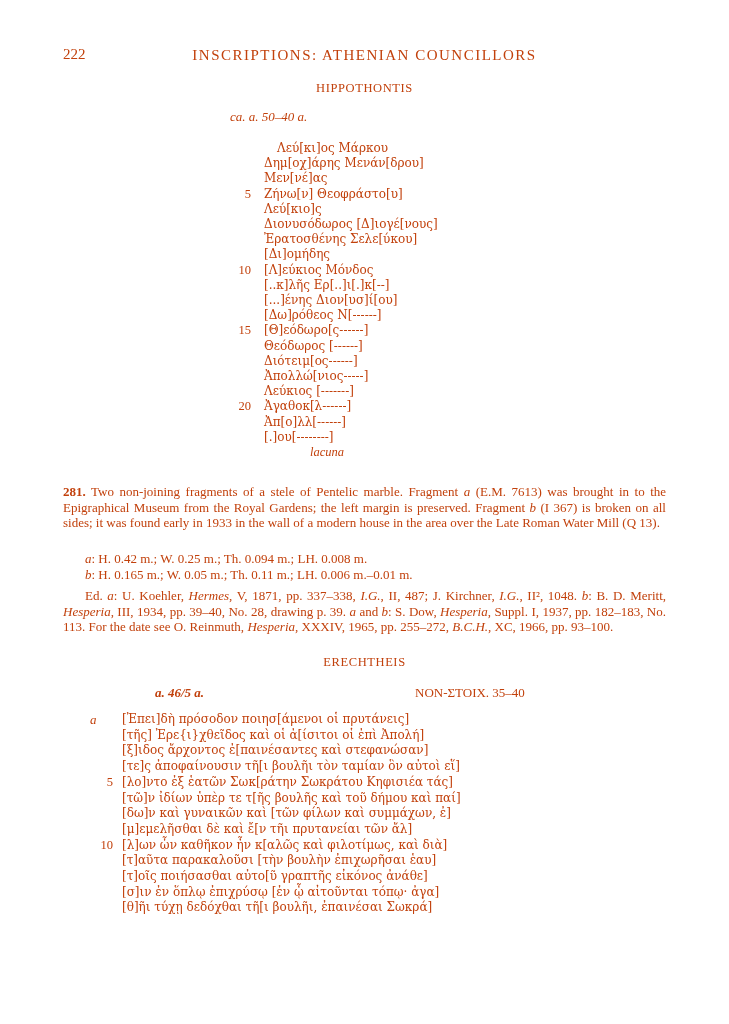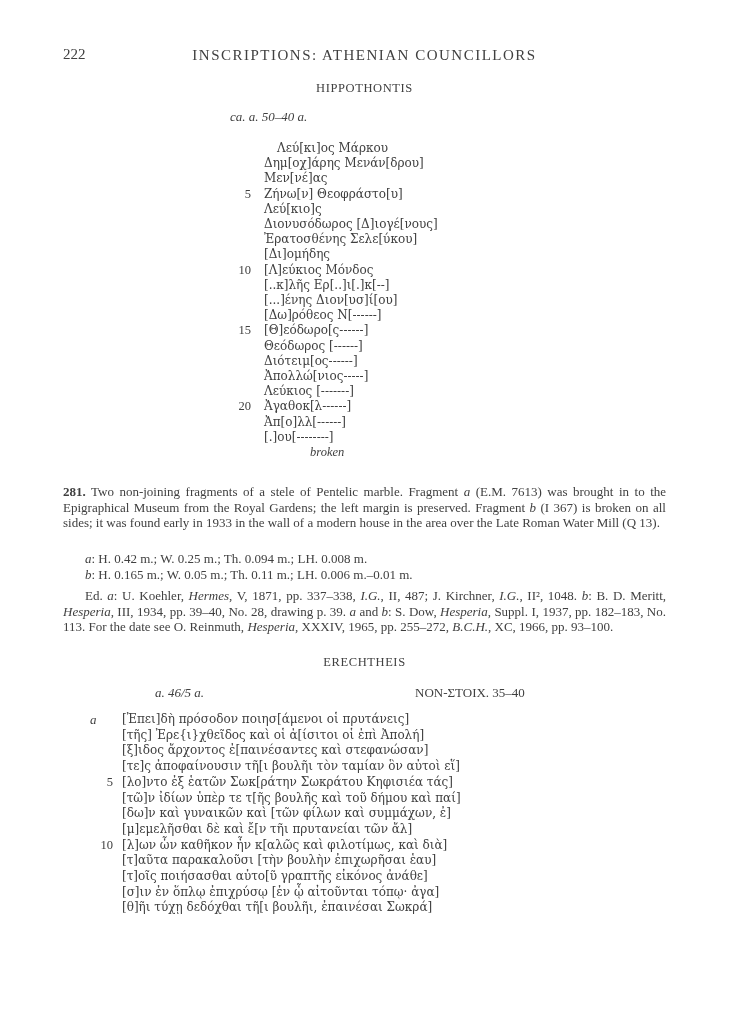--- a/index.html
+++ b/index.html
@@ -2,21 +2,21 @@
 <html><head>
 <meta charset="utf-8">
 <style>
   * { margin:0; padding:0; box-sizing:border-box; }
   html,body { background:#ffffff; }
   .page {
     position:relative;
     width:729px; height:1024px;
     margin:0 auto;
     background:#ffffff;
-    color:#404040;
+    color:#c2410c;
     font-family:"Liberation Serif", serif;
     overflow:hidden;
     padding-top:46px;
   }
   
   .running-head { position:relative; text-align:center; height:18px; padding:0 63px; }
   .pageno { position:absolute; left:63px; top:0; font-size:15px; }
   .head-title { font-size:15px; letter-spacing:1.5px; }
   
   .sec-heading { text-align:center; font-size:12.5px; letter-spacing:0.6px; }
@@ -31,21 +31,21 @@
   .gt { font-family:"DejaVu Serif", serif; font-size:12px; white-space:pre; }
   #hippo-lines .insc-line:first-of-type .gt { padding-left:13px; }
   .lacuna { margin-left:82px; font-style:italic; font-size:12.5px; line-height:15.2px; }
   
   .body-par { margin:24px 63px 0 63px; font-size:13px; line-height:15.6px; text-align:justify; }
   .dim-line { margin-left:85px; font-size:13px; line-height:15.6px; }
   .dims { margin-top:20px; }
   .ed-par { margin:6px 63px 0 63px; font-size:13px; line-height:15.6px; text-align:justify; text-indent:22px; }
   
   .date-row { position:relative; margin-top:15px; height:16px; font-size:13px; }
-  .date-a { position:absolute; left:155px; top:0; font-style:italic; }
+  .date-a { position:absolute; left:155px; top:0; font-style:italic;font-weight:bold; }
   .stoich { position:absolute; left:415px; top:0; }
   .frag-block { position:relative; margin-top:11px; margin-left:94px; }
   .frag-label { position:absolute; left:-4px; top:0; font-style:italic; font-size:13px; line-height:15.7px; }
   .frag-block .insc-line { line-height:15.7px; }
   .frag-block .ln { width:28px; padding-right:9px; font-size:12.5px; }
 </style>
 </head>
 <body>
 
 <div class="page">
@@ -157,21 +157,21 @@
         <div class="insc-line">
           <span class="ln"></span>
           <span class="gt">Ἀπ[ο]λλ[------]</span>
         </div>
 
         <div class="insc-line">
           <span class="ln"></span>
           <span class="gt">[.]ου[--------]</span>
         </div>
       </div>
-    <div class="lacuna">broken</div>
+    <div class="lacuna">lacuna</div>
   </div>
 
   <p class="body-par"><span style="font-weight: bold;">281.</span><span> Two non-joining fragments of a stele of Pentelic marble. Fragment </span><span style="font-style: italic;">a</span><span> (E.M. 7613) was brought in to the Epigraphical Museum from the Royal Gardens; the left margin is preserved. Fragment </span><span style="font-style: italic;">b</span><span> (I 367) is broken on all sides; it was found early in 1933 in the wall of a modern house in the area over the Late Roman Water Mill (Q 13).</span></p>
 
   <div class="dims">
     <div class="dim-line"><span style="font-style: italic;">a</span><span>: H. 0.42 m.; W. 0.25 m.; Th. 0.094 m.; LH. 0.008 m.</span></div>
     <div class="dim-line"><span style="font-style: italic;">b</span><span>: H. 0.165 m.; W. 0.05 m.; Th. 0.11 m.; LH. 0.006 m.–0.01 m.</span></div>
   </div>
 
   <p class="ed-par"><span>Ed. </span><span style="font-style: italic;">a</span><span>: U. Koehler, </span><span style="font-style: italic;">Hermes</span><span>, V, 1871, pp. 337–338, </span><span style="font-style: italic;">I.G.</span><span>, II, 487; J. Kirchner, </span><span style="font-style: italic;">I.G.</span><span>, II², 1048. </span><span style="font-style: italic;">b</span><span>: B. D. Meritt, </span><span style="font-style: italic;">Hesperia</span><span>, III, 1934, pp. 39–40, No. 28, drawing p. 39. </span><span style="font-style: italic;">a</span><span> and </span><span style="font-style: italic;">b</span><span>: S. Dow, </span><span style="font-style: italic;">Hesperia</span><span>, Suppl. I, 1937, pp. 182–183, No. 113. For the date see O. Reinmuth, </span><span style="font-style: italic;">Hesperia</span><span>, XXXIV, 1965, pp. 255–272, </span><span style="font-style: italic;">B.C.H.</span><span>, XC, 1966, pp. 93–100.</span></p>

